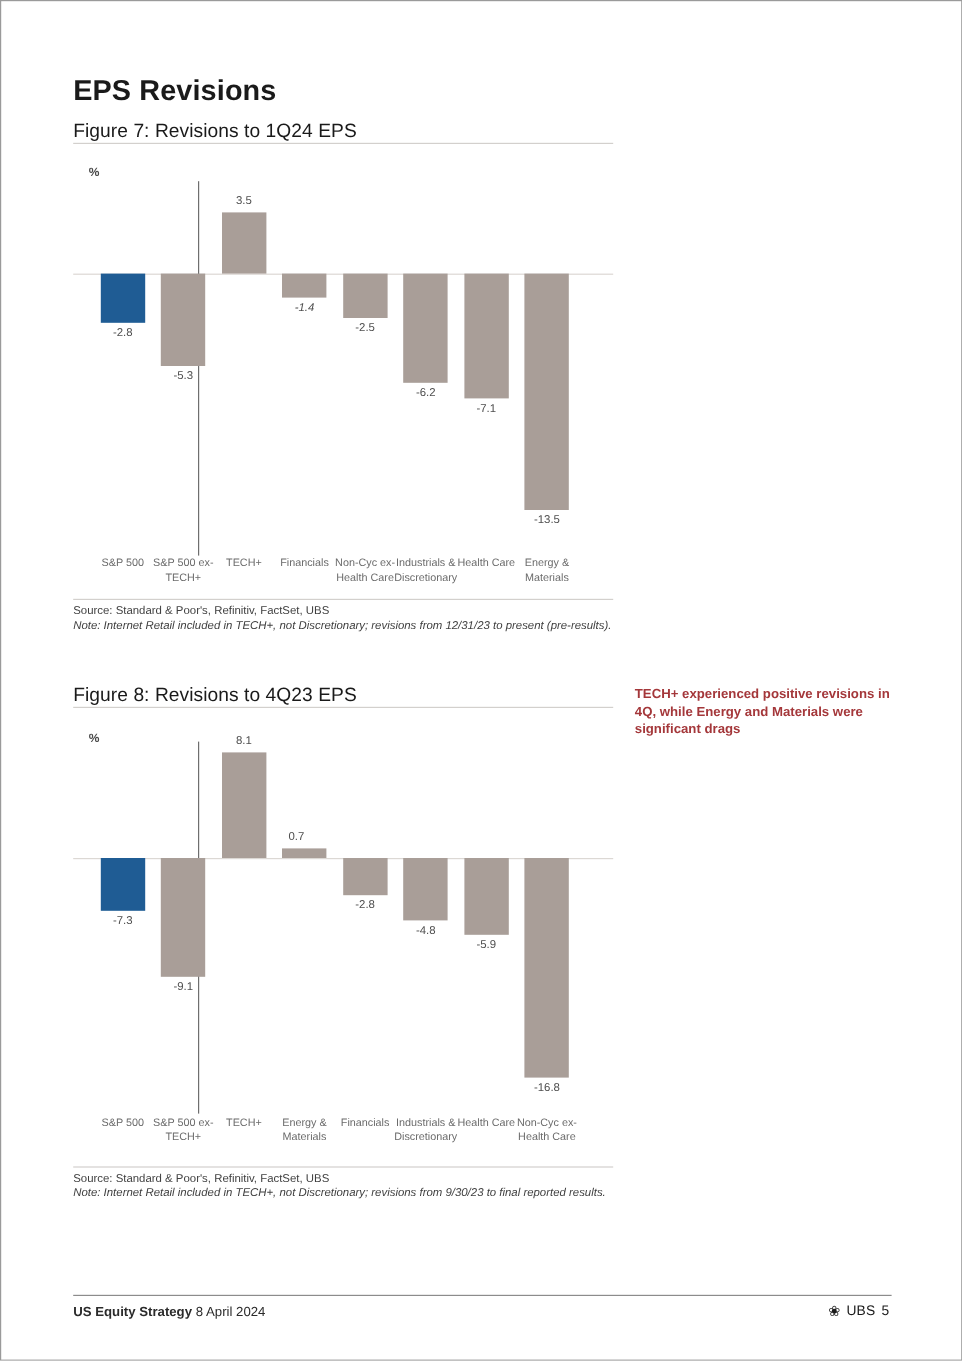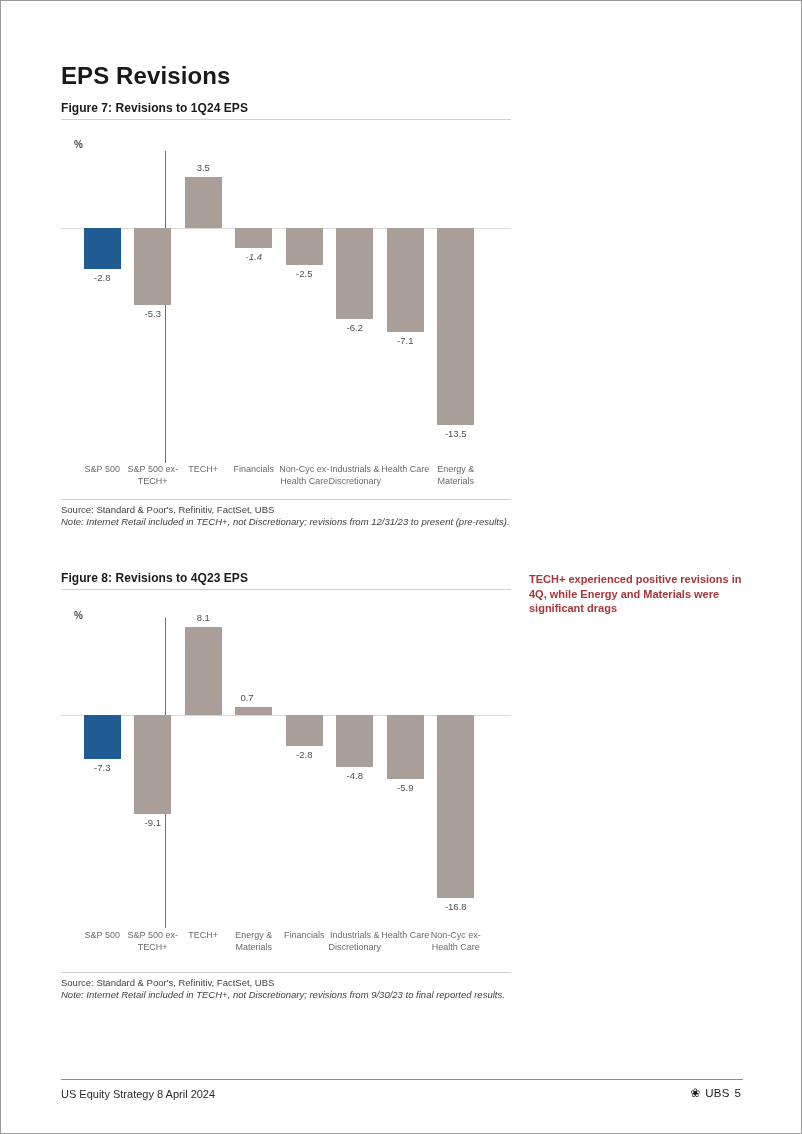--- a/index.html
+++ b/index.html
@@ -27,22 +27,22 @@
     left: 60px;
     top: 61px;
     font-size: 24px;
     font-weight: bold;
     color: #1a1a1a;
     letter-spacing: 0.1px;
   }
 
   .fig-title {
     position: absolute;
-    font-size: 12px;
-    font-weight: bold;
+    font-size: 16px;
+    font-weight: normal;
     color: #1a1a1a;
     letter-spacing: 0.05px;
   }
   .fig-rule {
     position: absolute;
     left: 60px;
     width: 450px;
     height: 1px;
     background: #d3d0cd;
   }
@@ -132,21 +132,21 @@
     height: 1px;
     background: #8c8c8c;
   }
   .footer-left {
     position: absolute;
     left: 60px;
     top: 1087px;
     font-size: 11px;
     color: #2b2b2b;
   }
-  .footer-left b { font-weight: normal; }
+  .footer-left b { font-weight: bold; }
   .footer-right {
     position: absolute;
     right: 60px;
     top: 1086px;
     font-size: 11.5px;
     color: #1a1a1a;
     display: flex;
     align-items: center;
     gap: 5px;
   }

